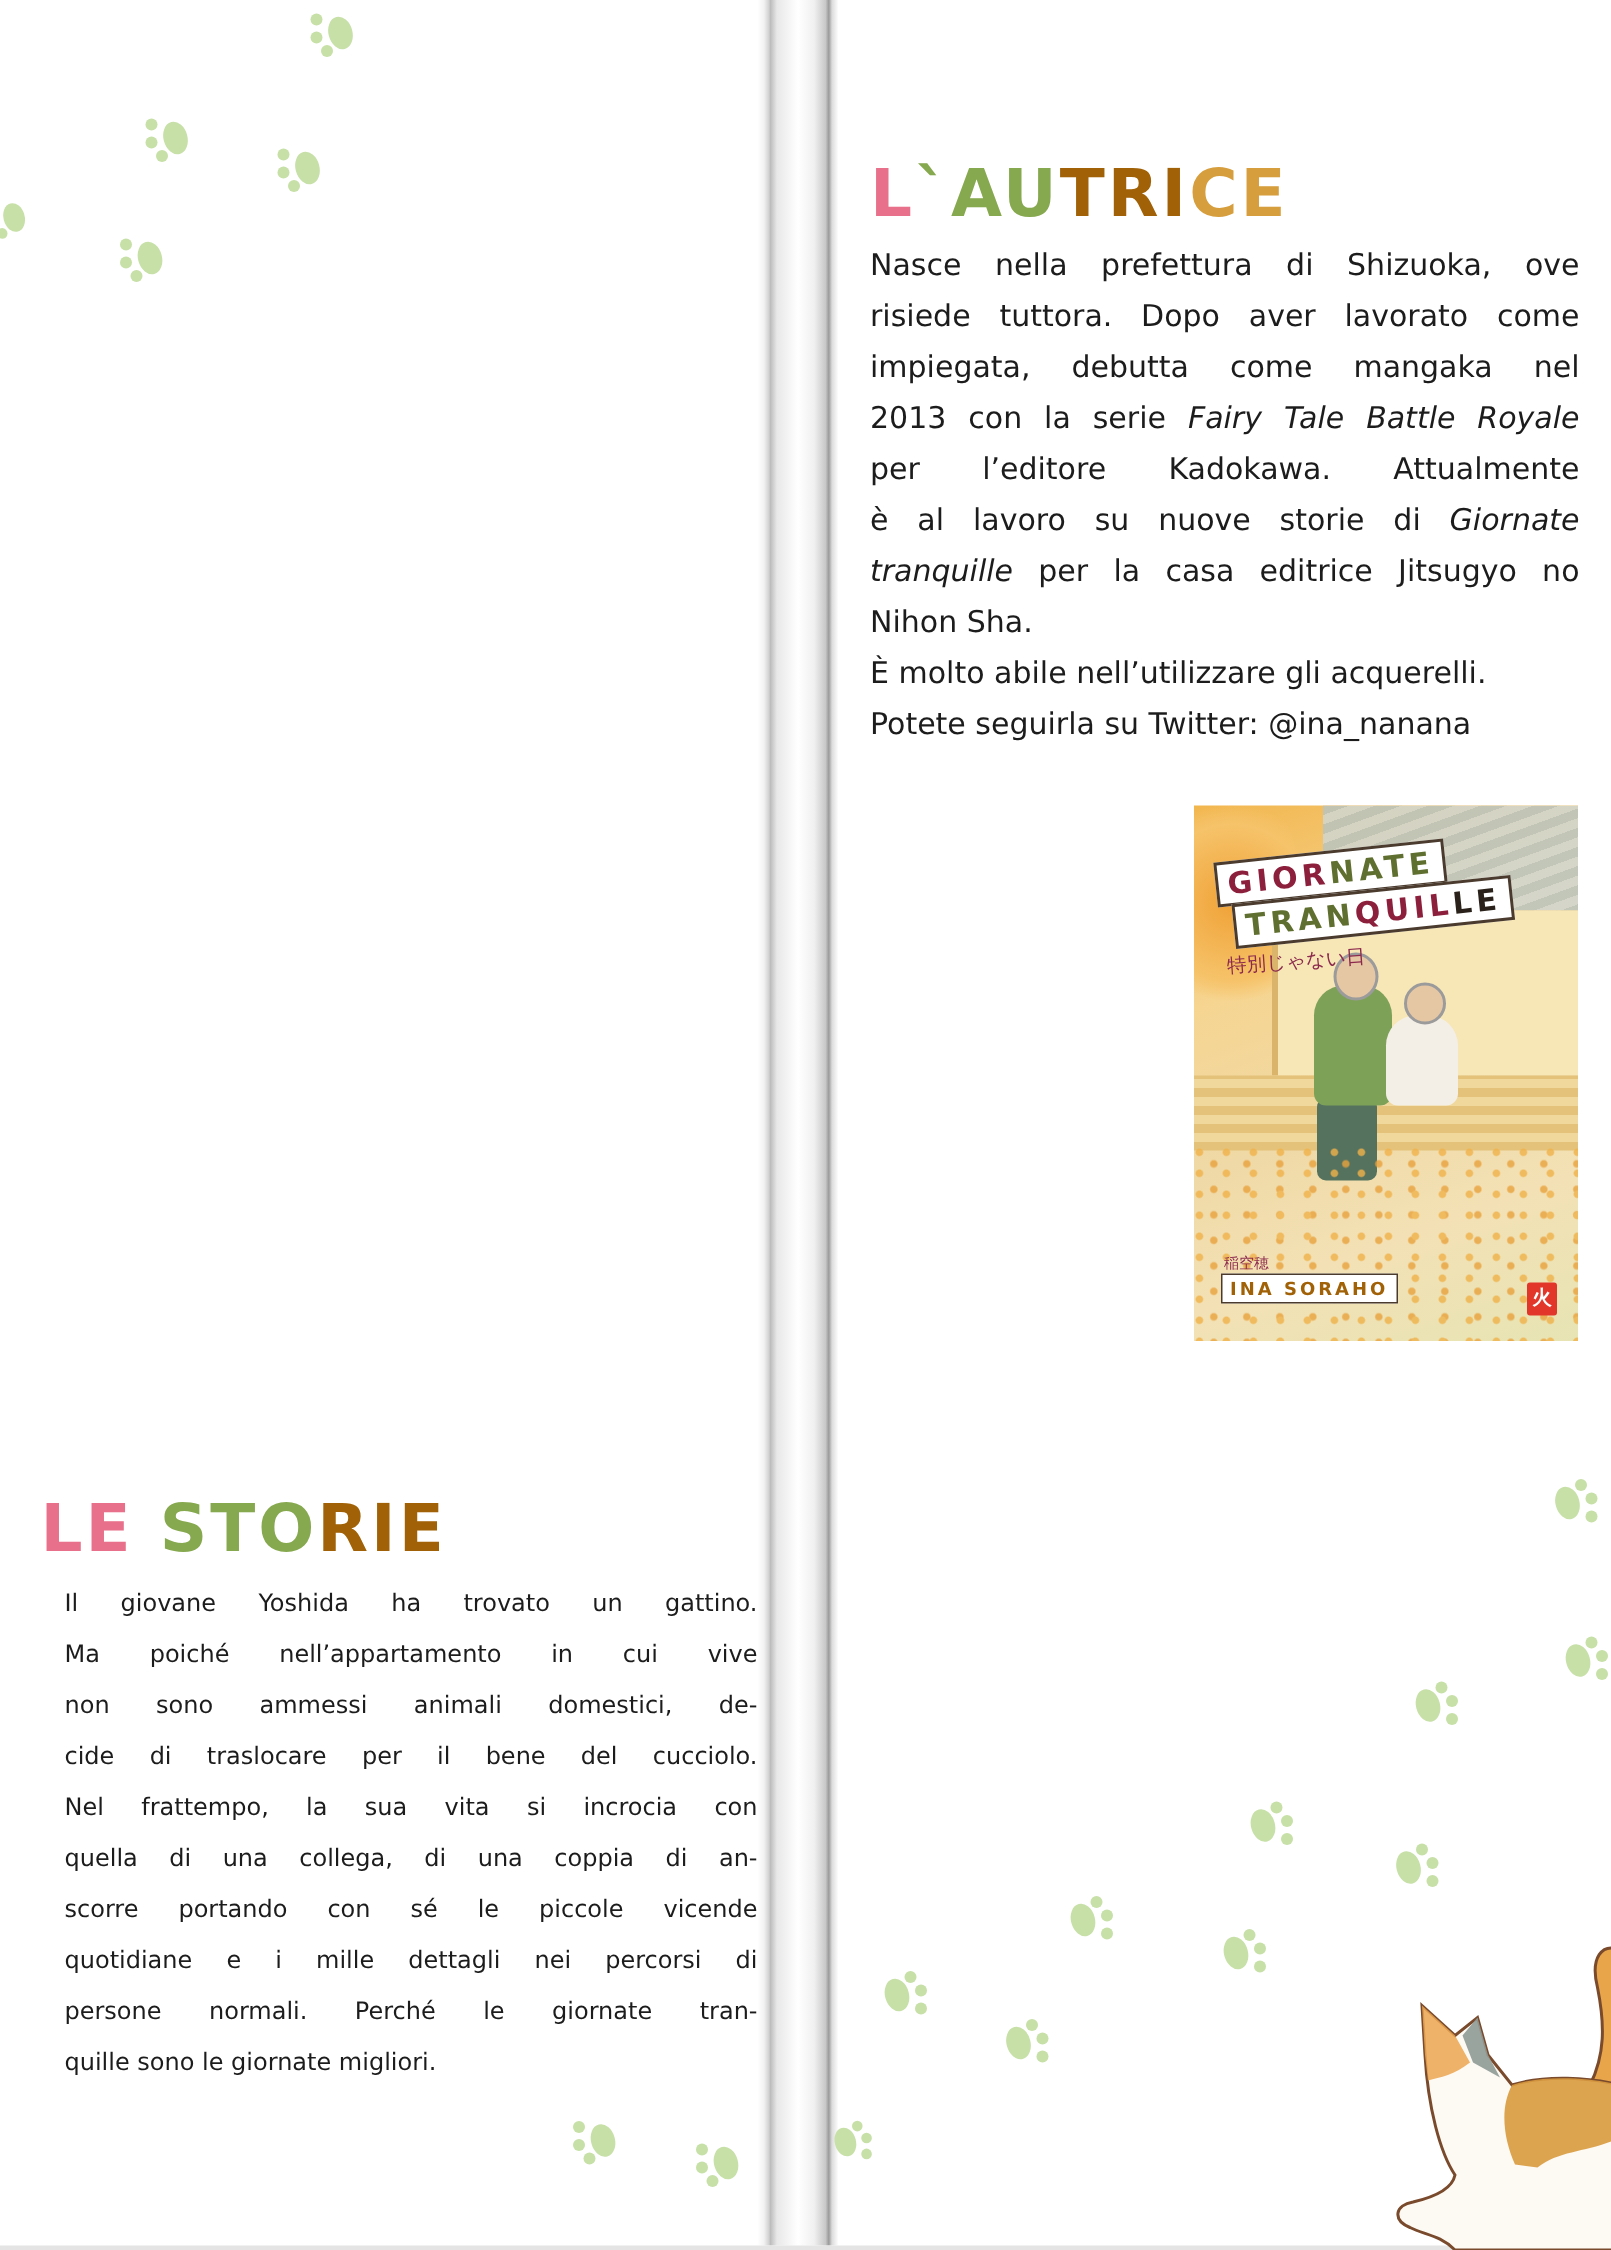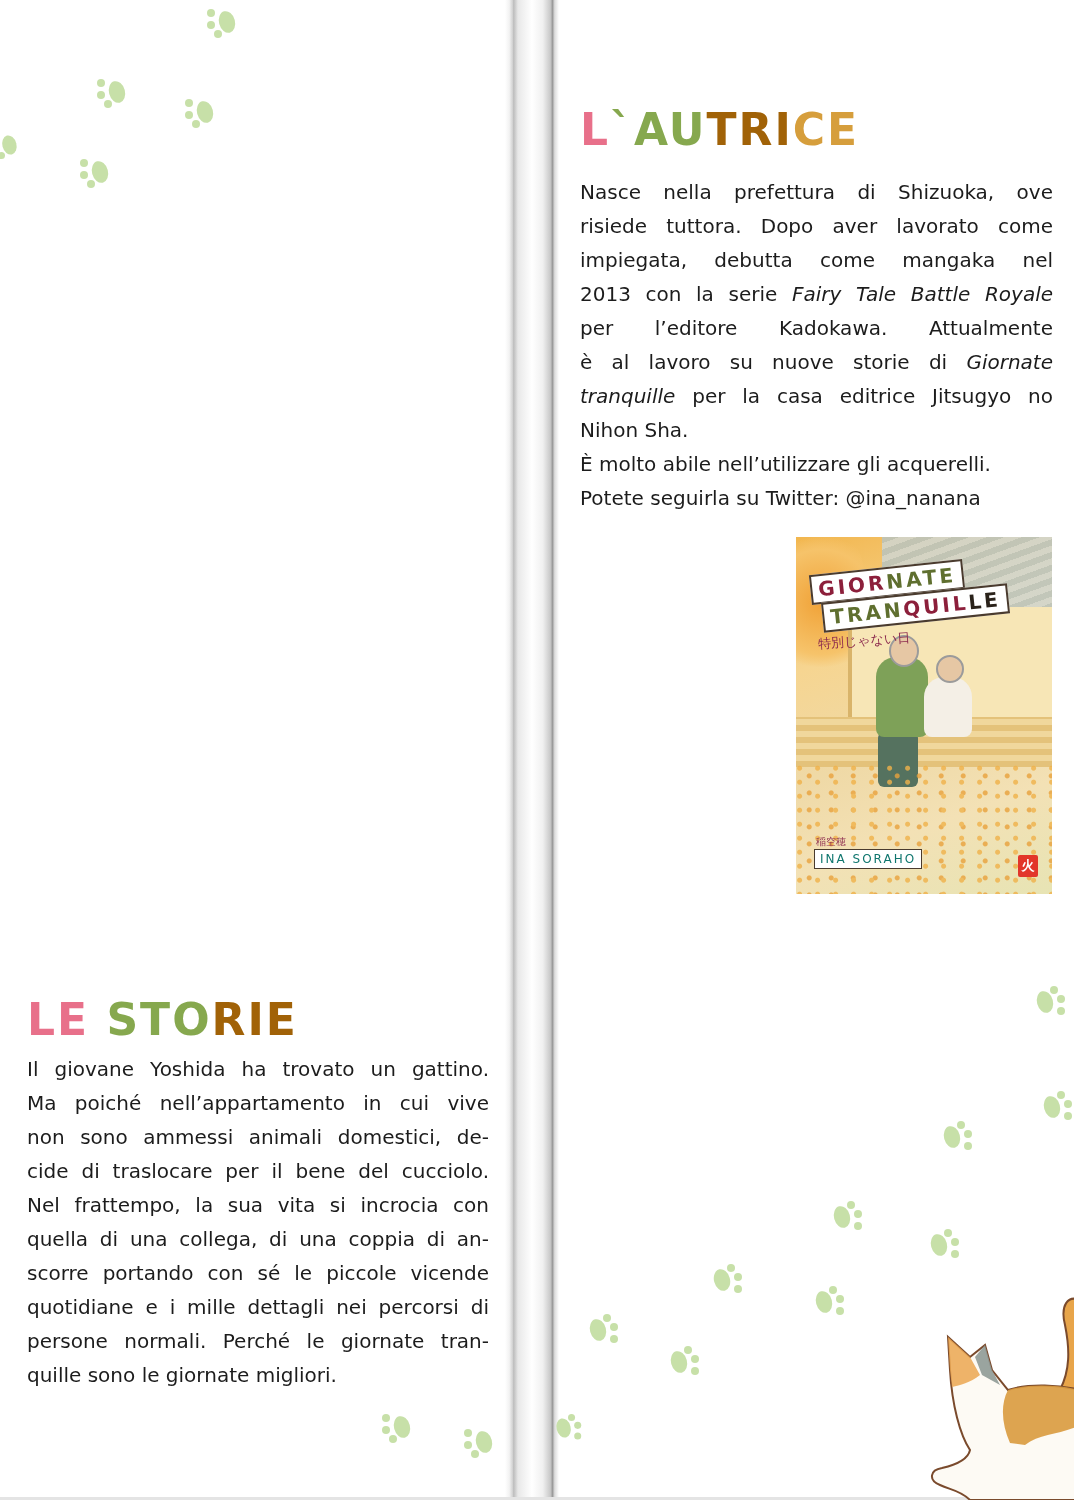--- a/index.html
+++ b/index.html
@@ -16,42 +16,42 @@
     .c-green { color: #86a84e; }
     .c-brown { color: #a16207; }
     .c-gold { color: #d69e3c; }
 
     .text-block { position: absolute; font-family: "DejaVu Sans", sans-serif; font-size: 20.5px; line-height: 34px; color: #1c1c1c; }
     .text-block .line { display: block; white-space: nowrap; text-align: justify; text-align-last: justify; }
     .text-block .line.last { text-align-last: left; }
     .text-block i { font-style: italic; }
 
     #autrice-heading { left: 580px; top: 108px; }
-    #autrice-text { left: 580px; top: 159px; width: 473px; font-size: 20px; margin-top: 16px; }
+    #autrice-text { left: 580px; top: 159px; width: 473px; font-size: 20px; }
     #storie-heading { left: 27px; top: 998px; }
-    #storie-text { left: 27px; top: 1052px; width: 462px; font-size: 20px; }
+    #storie-text { left: 43px; top: 1052px; width: 462px; font-size: 16px; }
 
     .cover { position: absolute; left: 796px; top: 537px; width: 256px; height: 357px; overflow: hidden;
       background: linear-gradient(160deg, #f2b64e 0%, #f6d591 30%, #efd9a6 55%, #f3e1b5 75%, #e7e4b4 100%); }
     .cover .roof { position: absolute; right: 0; top: 0; width: 170px; height: 70px; background: repeating-linear-gradient(160deg, #b9c4c0 0 6px, #cfd6d2 6px 12px); opacity: .85; }
     .cover .house { position: absolute; right: 0; top: 70px; width: 200px; height: 110px; background: #f7e6b6; border-left: 4px solid #d9b46a; }
     .cover .porch { position: absolute; left: 0; top: 180px; width: 256px; height: 50px; background: repeating-linear-gradient(0deg, #e4c27a 0 6px, #f0d79c 6px 12px); }
     .cover .tree { position: absolute; left: -20px; top: -10px; width: 90px; height: 150px; border-radius: 40%; background: radial-gradient(circle, #f0a237 0%, #f6c36a 60%, rgba(246,195,106,0) 75%); }
     .cover .person1 { position: absolute; left: 80px; top: 120px; width: 52px; height: 80px; border-radius: 20px 20px 8px 8px; background: #7ea158; }
     .cover .person1-legs { position: absolute; left: 82px; top: 195px; width: 40px; height: 55px; background: #55725f; border-radius: 6px; }
     .cover .person2 { position: absolute; left: 128px; top: 140px; width: 48px; height: 60px; border-radius: 20px 20px 8px 8px; background: #f4efe6; }
     .cover .head1 { position: absolute; left: 93px; top: 98px; width: 26px; height: 28px; border-radius: 50%; background: #e6c7a4; border: 2px solid #9b9b9b; }
     .cover .head2 { position: absolute; left: 140px; top: 118px; width: 24px; height: 24px; border-radius: 50%; background: #e6c7a4; border: 2px solid #9b9b9b; }
     .cover .leaves { position: absolute; left: 0; bottom: 0; width: 256px; height: 130px; background: radial-gradient(circle at 20% 30%, #f0b24a 2px, transparent 3px) 0 0/18px 14px, radial-gradient(circle at 60% 70%, #e9a23d 2px, transparent 3px) 0 0/22px 17px; opacity: .8; }
     .cover .title-box { position: absolute; background: #fff; border: 2px solid #4a3b2e; font-family: "DejaVu Sans", sans-serif; font-weight: bold; letter-spacing: 3px; line-height: 1; padding: 3px 6px; }
     .cover .tb1 { left: 14px; top: 30px; font-size: 20px; transform: rotate(-6deg); }
     .cover .tb2 { left: 26px; top: 56px; font-size: 20px; transform: rotate(-6deg); }
     .cover .jp { position: absolute; left: 22px; top: 95px; font-size: 13px; color: #8c2a4e; transform: rotate(-4deg); }
     .cover .author-jp { position: absolute; left: 20px; top: 298px; font-size: 10px; color: #8c2a4e; }
-    .cover .author-box { position: absolute; left: 18px; top: 312px; background: #fff; border: 1.5px solid #4a3b2e; font-family: "DejaVu Sans", sans-serif; font-size: 12px; letter-spacing: 2px; padding: 2px 5px; color: #0f766e; }
+    .cover .author-box { position: absolute; left: 18px; top: 312px; background: #fff; border: 1.5px solid #4a3b2e; font-family: "DejaVu Sans", sans-serif; font-size: 12px; letter-spacing: 2px; padding: 2px 5px; color: #a16207; font-weight: bold; }
     .cover .publisher { position: absolute; right: 14px; top: 318px; width: 20px; height: 22px; background: #e2362a; color: #fff; font-size: 13px; text-align: center; line-height: 22px; border-radius: 2px; font-weight: bold; }
     .t-red { color: #8c1f3b; }
     .t-green { color: #5f6f2f; }
     .t-dark { color: #2a221a; }
 
     .paw { position: absolute; width: 34px; height: 34px; }
     .paw svg { width: 100%; height: 100%; display: block; }
 
     .cat { position: absolute; left: 930px; top: 1275px; width: 144px; height: 225px; }
   </style>

